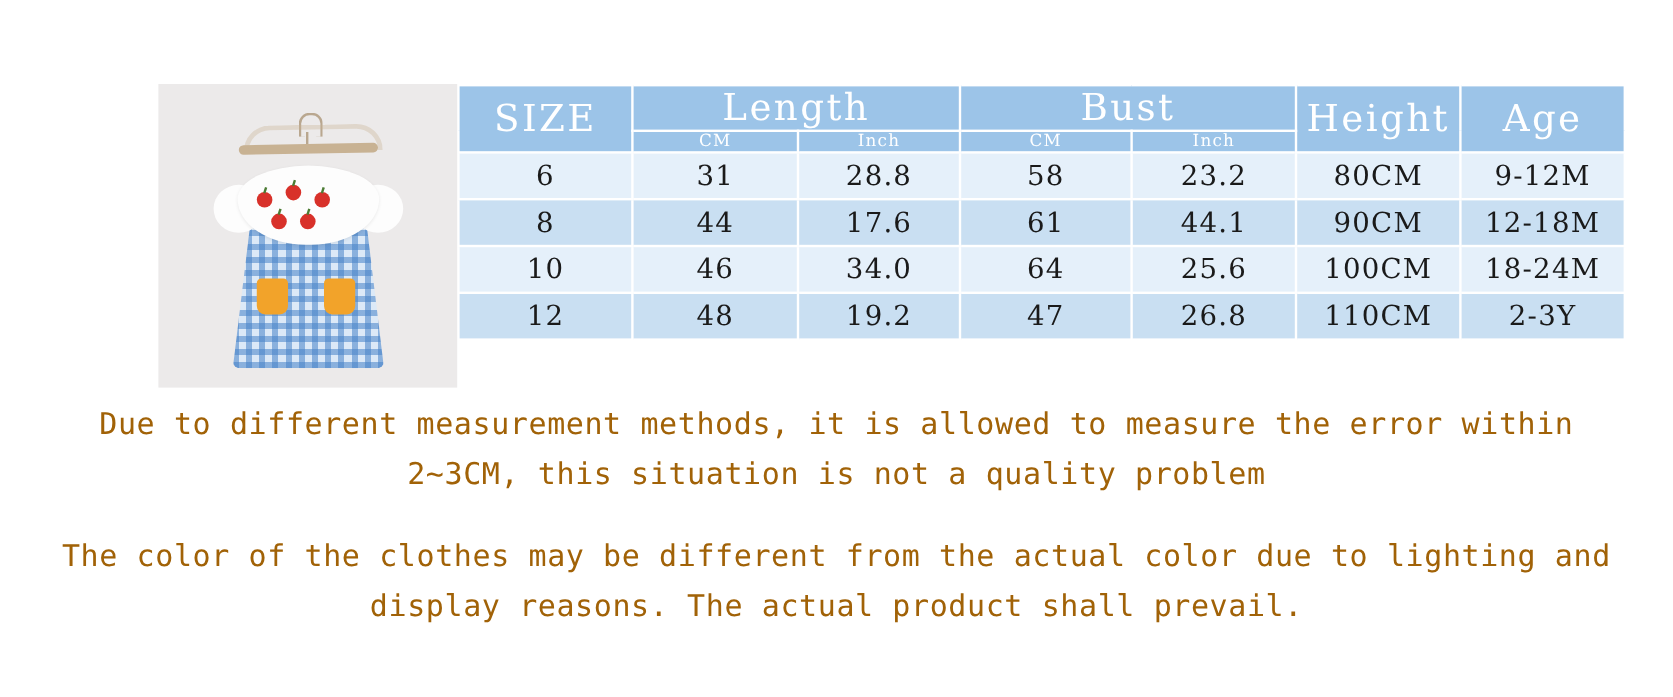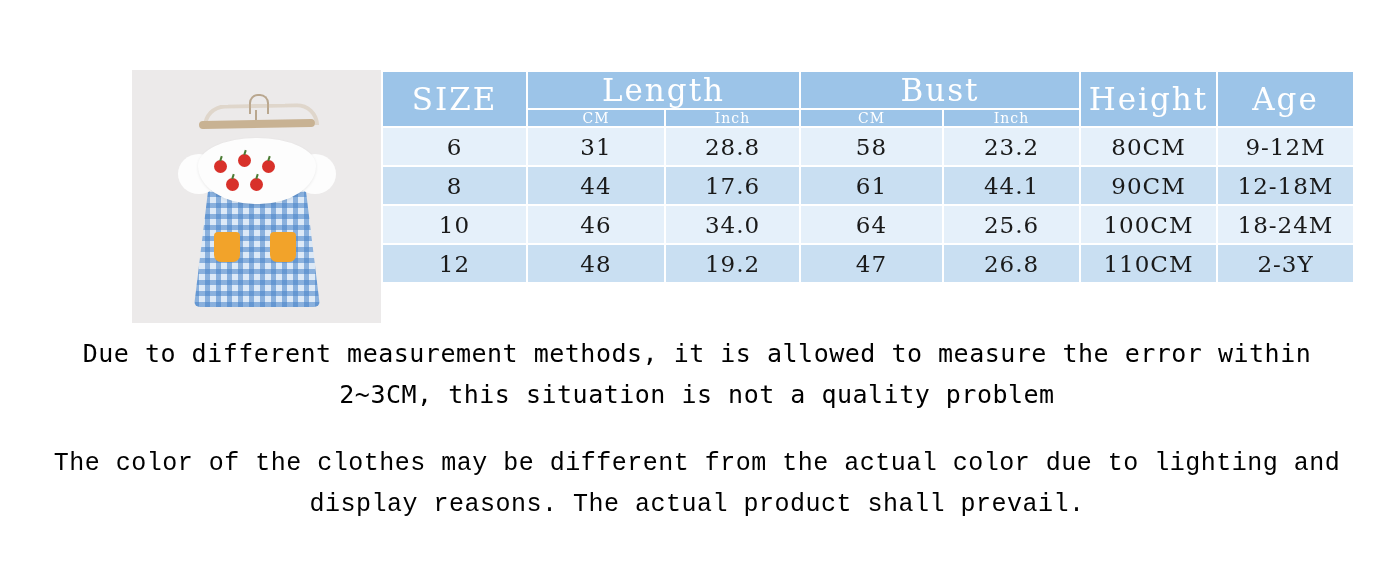--- a/index.html
+++ b/index.html
@@ -199,34 +199,33 @@
   .col-age    { width: 137px; }
 
   
   .notes {
     position: absolute;
     left: 0;
     top: 333px;
     width: 1394px;
     text-align: center;
     font-family: "DejaVu Sans Mono", monospace;
-    color: #000000;
+    color: #a16207;
   }
   .note {
     font-size: 25px;
     line-height: 41px;
     letter-spacing: 0.5px;
   }
   .note.first {
     padding: 0 60px;
   }
   .note.second {
     margin-top: 28px;
     padding: 0 50px;
-    font-family: Liberation Mono, monospace;
   }
 </style>
 </head>
 <body>
 
 <div class="page">
 
   <div class="top-area">
 
     <div class="photo">

